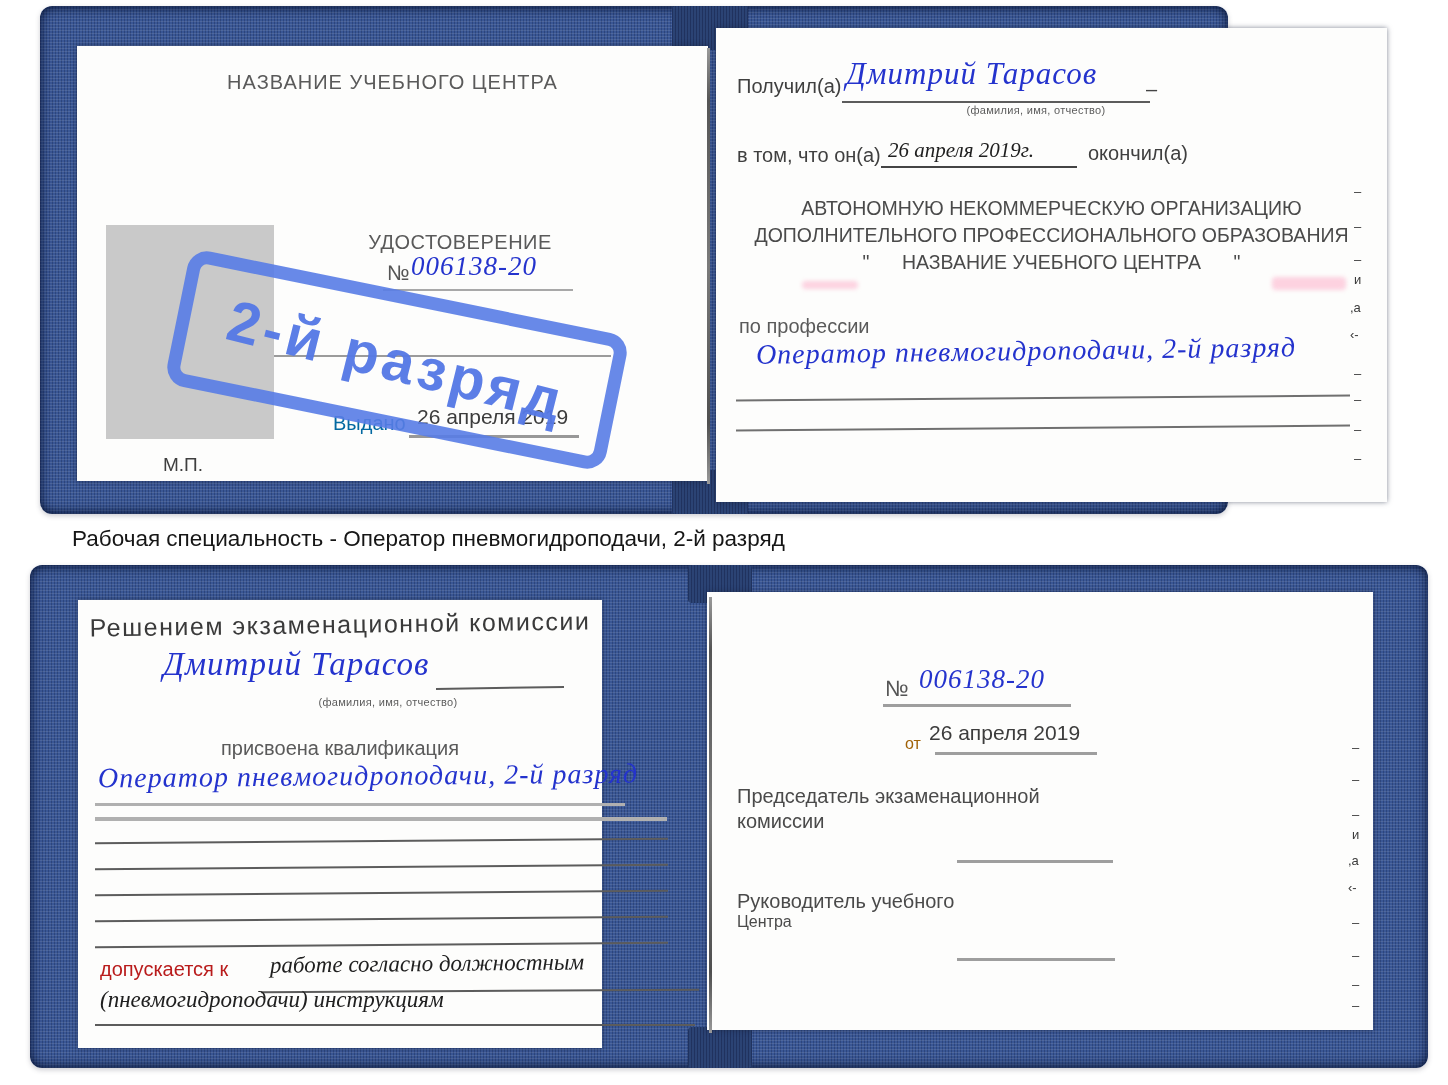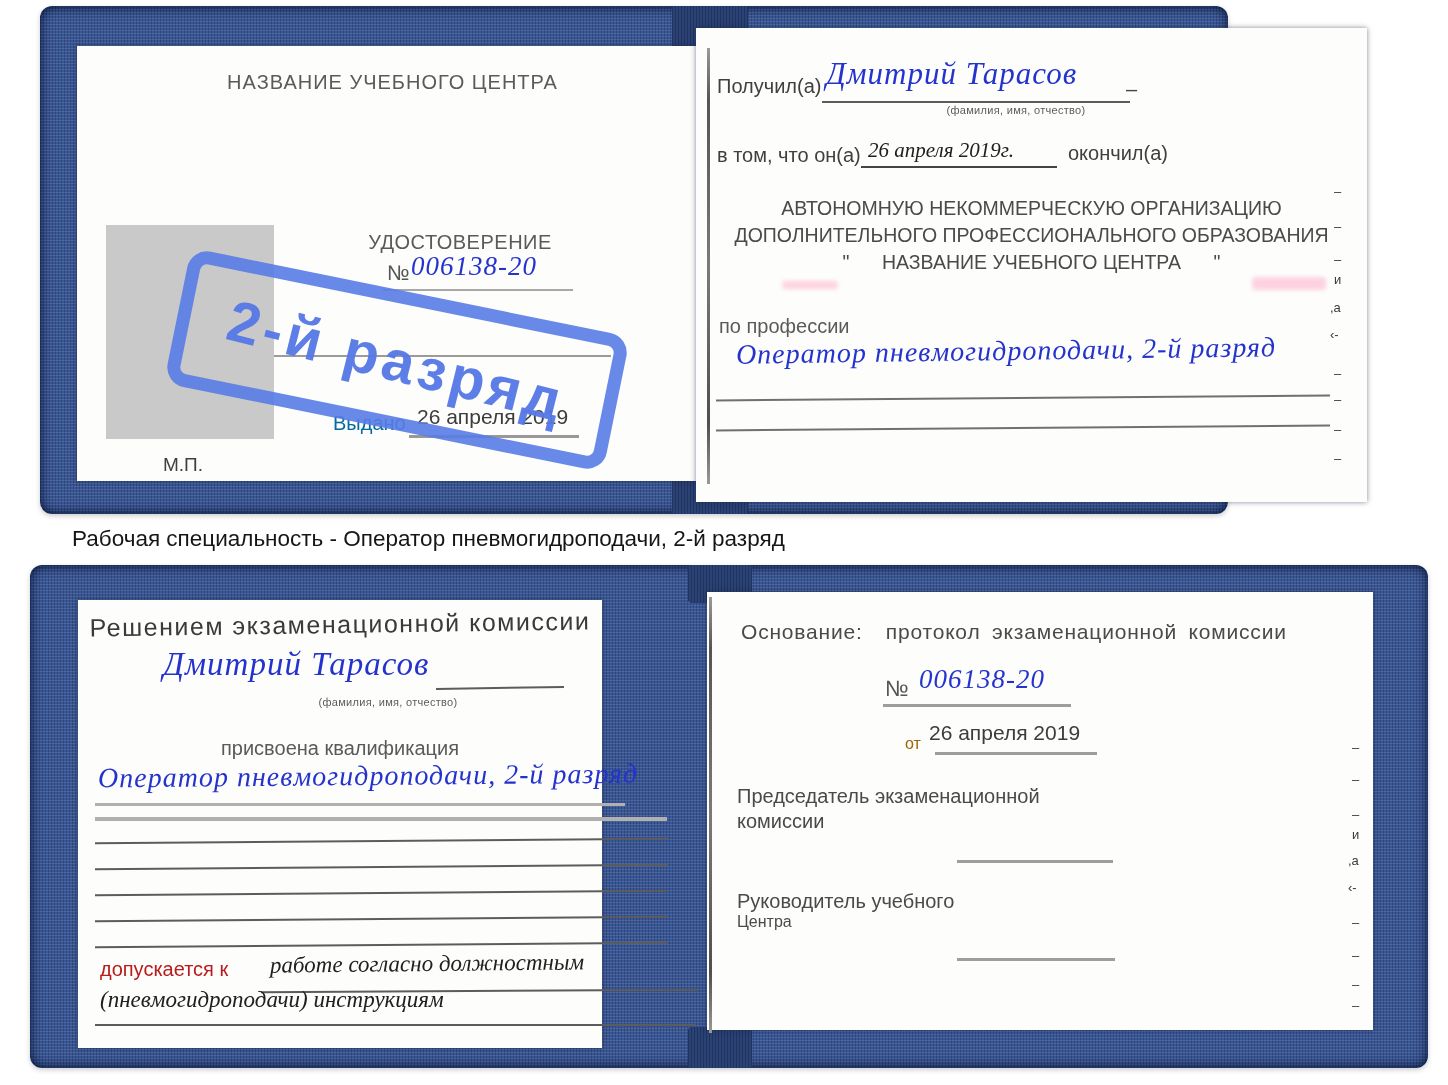--- a/index.html
+++ b/index.html
@@ -56,21 +56,21 @@
       <div class="gln" style="left:172px;top:309px;width:362px;height:2px;background:#9b9b9b"></div>
       <div class="abs" style="left:256px;top:366px;font-size:20px;color:#0369a1;z-index:2">Выдано</div>
       <div class="abs" style="left:340px;top:359px;font-size:21px;color:#3c3c3c;z-index:2">26 апреля 2019</div>
       <div class="gln" style="left:332px;top:389px;width:170px;height:2.5px;background:#989898"></div>
       <div class="abs" style="left:86px;top:408px;font-size:19px;color:#3f3f3f">М.П.</div>
       <div class="stamp">
         <span class="stamp-text">2-й разряд</span>
       </div>
     </div>
 
-    <div class="page" style="left:656px;top:22px;width:671px;height:474px">
+    <div class="page" style="left:676px;top:22px;width:671px;height:474px">
       <div class="abs" style="left:21px;top:47px;font-size:20px;color:#3f3f3f">Получил(а)</div>
       <div class="abs hw" style="left:130px;top:28px;font-size:31px">Дмитрий Тарасов</div>
       <div class="ln" style="left:126px;top:73px;width:308px;height:1.5px"></div>
       <div class="abs hint" style="left:234px;top:76px;width:172px;text-align:center">(фамилия, имя, отчество)</div>
       <div class="abs" style="left:430px;top:50px;font-size:20px;color:#444">–</div>
 
       <div class="abs" style="left:21px;top:116px;font-size:20px;color:#3f3f3f">в том, что он(а)</div>
       <div class="abs ser" style="left:172px;top:110px;font-size:21px">26 апреля 2019г.</div>
       <div class="ln" style="left:165px;top:138px;width:196px;height:1.5px;background:#444"></div>
       <div class="abs" style="left:372px;top:114px;font-size:20px;color:#3f3f3f">окончил(а)</div>
@@ -126,21 +126,20 @@
       <div class="ln" style="left:17px;top:344px;width:573px;height:1.5px;transform:rotate(-.45deg)"></div>
 
       <div class="abs" style="left:22px;top:358px;font-size:20px;color:#b91c1c">допускается к</div>
       <div class="abs ser" style="left:192px;top:351px;font-size:23px;transform:rotate(-.6deg)">работе согласно должностным</div>
       <div class="ln" style="left:183px;top:390px;width:438px;height:1.5px;transform:rotate(-.3deg)"></div>
       <div class="abs ser" style="left:22px;top:387px;font-size:23px">(пневмогидроподачи) инструкциям</div>
       <div class="ln" style="left:17px;top:424px;width:600px;height:1.5px"></div>
     </div>
 
     <div class="page" style="left:677px;top:27px;width:666px;height:438px">
-      <div class="abs pre" style="left:34px;top:28px;font-size:21px;color:#4a4a4a;letter-spacing:.8px;word-spacing:5px">Основание:  протокол экзаменационной комиссии</div>
 
       <div class="abs" style="left:178px;top:84px;font-size:22px;color:#555">№</div>
       <div class="abs hw" style="left:212px;top:72px;font-size:27px">006138-20</div>
       <div class="gln" style="left:176px;top:112px;width:188px;height:3px;background:#9e9e9e"></div>
 
       <div class="abs" style="left:198px;top:143px;font-size:16px;color:#a16207">от</div>
       <div class="abs" style="left:222px;top:129px;font-size:21px;color:#3c3c3c">26 апреля 2019</div>
       <div class="gln" style="left:228px;top:160px;width:162px;height:3px;background:#9e9e9e"></div>
 
       <div class="abs lbl" style="left:30px;top:193px;font-size:20px">Председатель экзаменационной</div>

